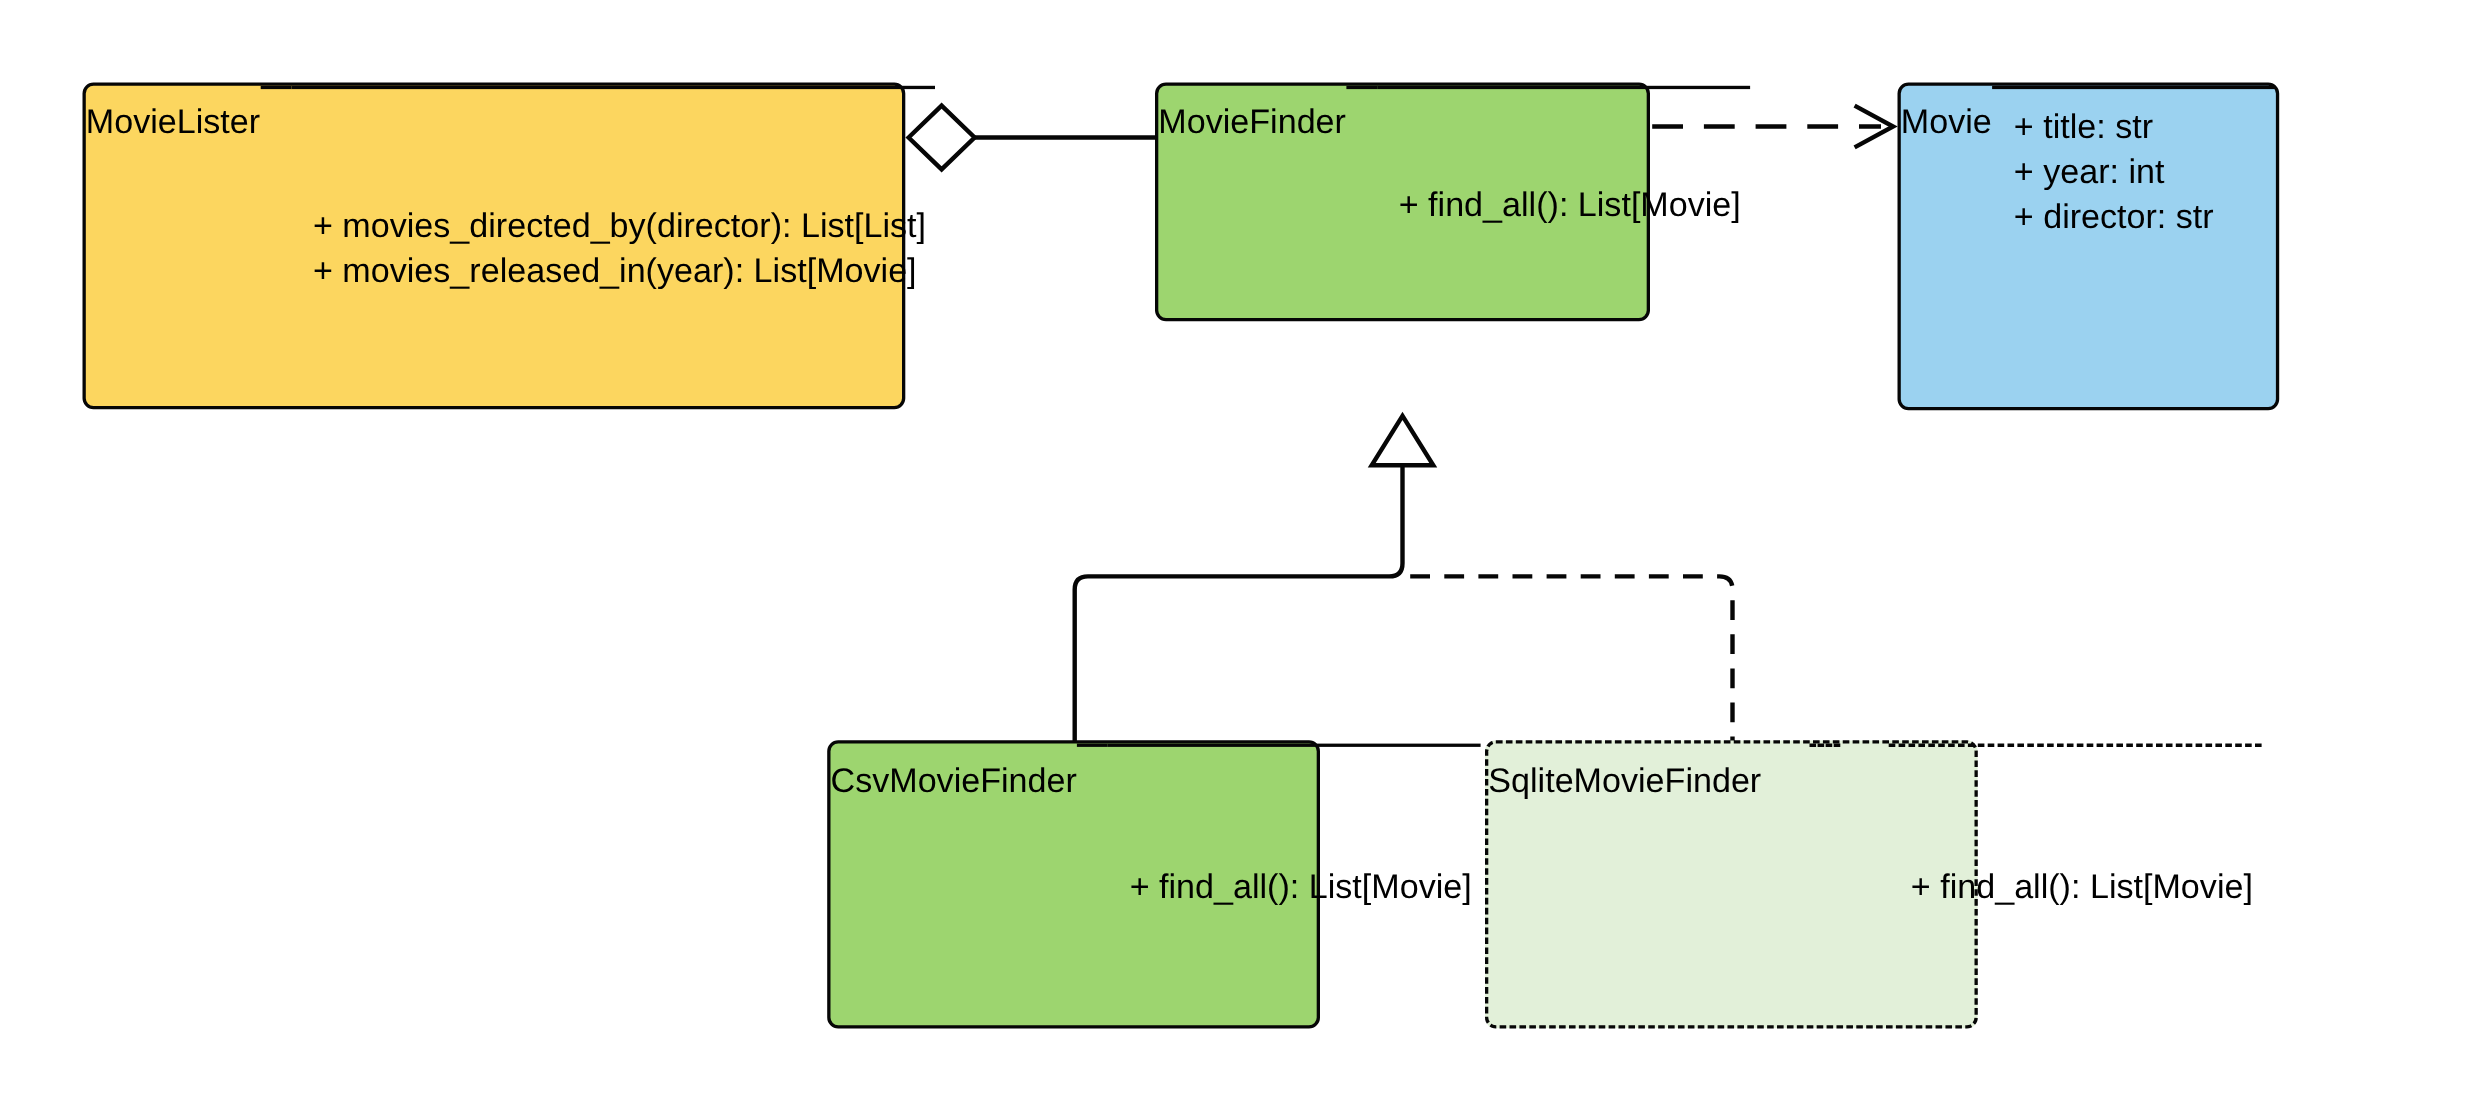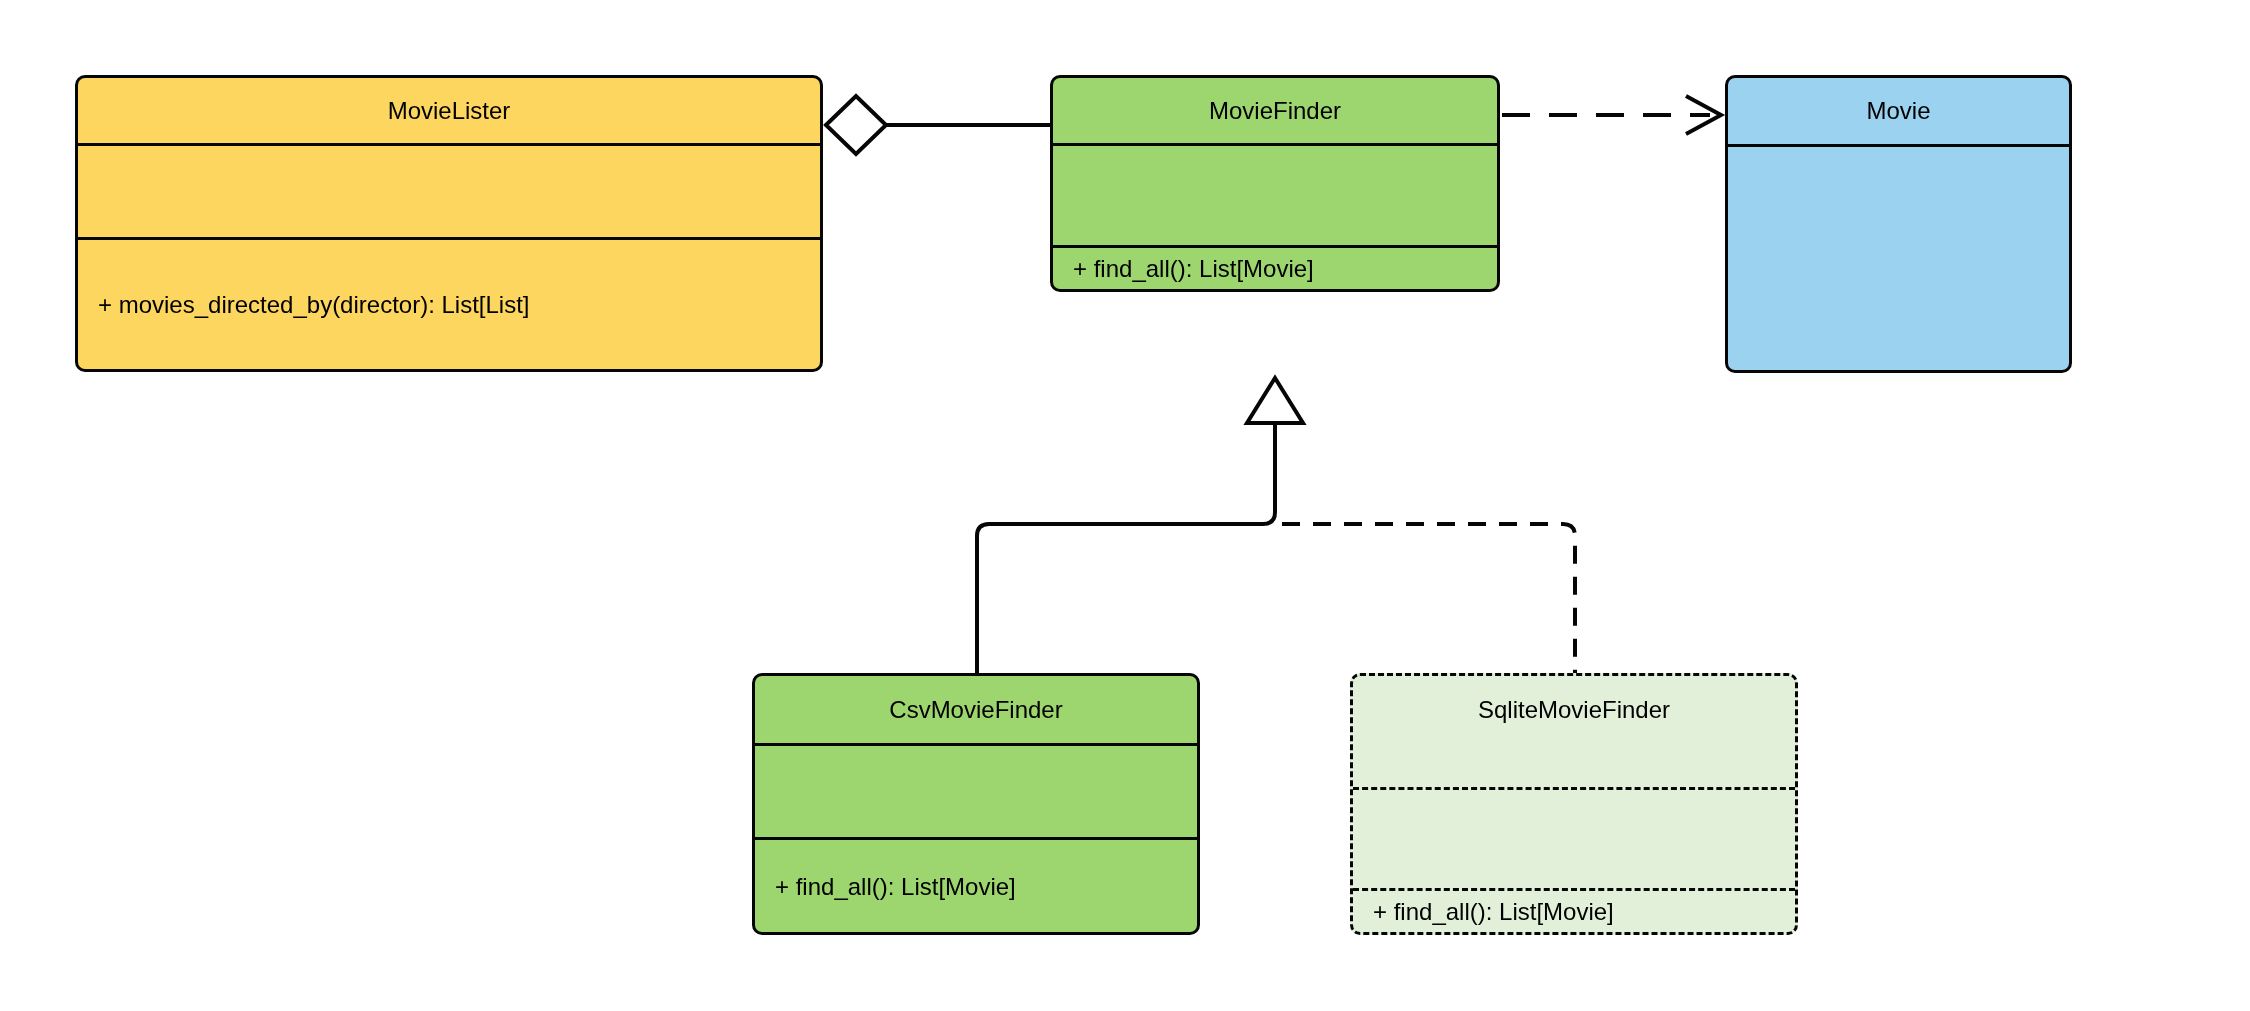--- a/index.html
+++ b/index.html
@@ -22,22 +22,21 @@
     top: 0;
     width: 2250px;
     height: 1011px;
   }
   .uml-class {
     position: absolute;
     box-sizing: border-box;
     border: 3px solid #060606;
     border-radius: 10px;
     display: flex;
-    flex-direction: column;
-    font-size: 24px;
+    font-size: 31px;
   }
   .uml-class.dashed {
     border-style: dashed;
     gap: 44px;
   }
   .uml-title {
     display: flex;
     align-items: center;
     justify-content: center;
     flex: 0 0 auto;
@@ -88,33 +87,39 @@
     </g>
 
     <polygon points="1275,378 1247,423 1303,423" fill="#ffffff" stroke="#060606" stroke-width="4"></polygon>
   </svg>
 
   <div class="uml-class" style="left: 75px; top: 75px; width: 748px; height: 297px; background-color: rgb(252, 214, 95);">
     <div class="uml-title" style="height:65px;">MovieLister</div>
     <div class="uml-compartment" style="height:94px;"></div>
     <div class="uml-compartment flex-rest">
       <div class="uml-line">+ movies_directed_by(director): List[List]</div>
+      <div class="uml-line">+ movies_released_in(year): List[Movie]</div>
     </div>
   </div>
 
   <div class="uml-class" style="left: 1050px; top: 75px; width: 450px; height: 217px; background-color: rgb(157, 213, 111);">
     <div class="uml-title" style="height:65px;">MovieFinder</div>
     <div class="uml-compartment" style="height:113px;"></div>
     <div class="uml-compartment flex-rest">
       <div class="uml-line">+ find_all(): List[Movie]</div>
     </div>
   </div>
 
   <div class="uml-class" style="left: 1725px; top: 75px; width: 347px; height: 298px; background-color: rgb(155, 210, 240);">
     <div class="uml-title" style="height:66px;">Movie</div>
+    <div class="uml-compartment" style="height:152px;">
+      <div class="uml-line">+ title: str</div>
+      <div class="uml-line">+ year: int</div>
+      <div class="uml-line">+ director: str</div>
+    </div>
     <div class="uml-compartment flex-rest"></div>
   </div>
 
   <div class="uml-class" style="left: 752px; top: 673px; width: 448px; height: 262px; background-color: rgb(157, 213, 111);">
     <div class="uml-title" style="height:67px;border-radius:13px;">CsvMovieFinder</div>
     <div class="uml-compartment" style="height:94px;"></div>
     <div class="uml-compartment flex-rest">
       <div class="uml-line">+ find_all(): List[Movie]</div>
     </div>
   </div>

